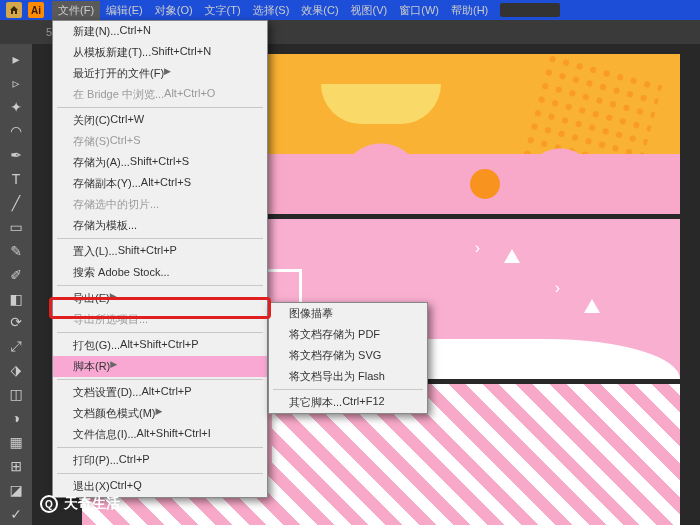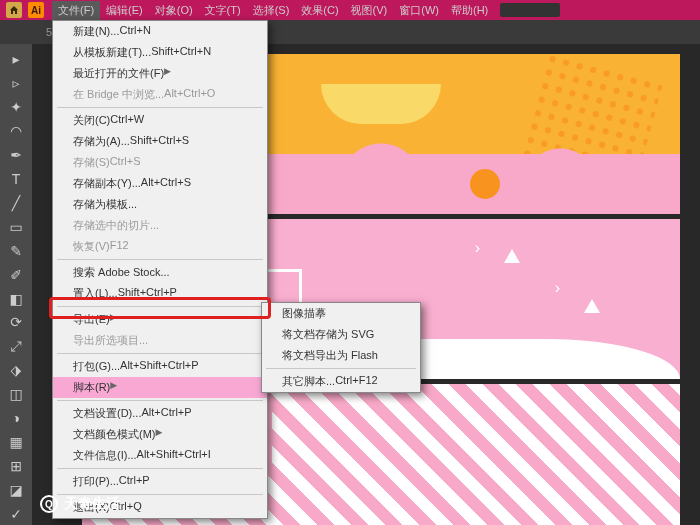--- a/index.html
+++ b/index.html
@@ -1,17 +1,17 @@
 <!DOCTYPE html>
 <html><head>
 <meta charset="utf-8">
 <style>
 *{margin:0;padding:0;box-sizing:border-box;font-family:"Microsoft YaHei",sans-serif}
 body{background:#1a1a1a;width:700px;height:525px;overflow:hidden;position:relative}
-.menubar{background:#be185d;height:20px;display:flex;align-items:center;padding:0 6px;font-size:11px;color:#ccc}
+.menubar{background:#1d4ed8;height:20px;display:flex;align-items:center;padding:0 6px;font-size:11px;color:#ccc}
 .menubar .home{width:16px;height:16px;background:#d4a84a;border-radius:2px;margin-right:6px;display:flex;align-items:center;justify-content:center}
 .menubar .app-icon{width:16px;height:16px;background:#ff8c00;color:#3a1a00;font-weight:bold;font-size:10px;display:flex;align-items:center;justify-content:center;border-radius:2px;margin-right:8px}
 .menubar .menu-item{padding:2px 6px;cursor:pointer}
 .menubar .menu-item.active{background:#5a5a5a}
 .menubar .search-box{width:60px;height:14px;background:#333;border-radius:2px;margin-left:6px}
 .tabbar{background:#3a3a3a;height:24px;display:flex;align-items:center;padding-left:36px;font-size:11px;color:#999}
 .tabbar .tab{padding:4px 10px}
 .workspace{position:absolute;top:44px;left:0;right:0;bottom:0;display:flex}
 .toolbox{width:32px;background:#4a4a4a;display:flex;flex-direction:column;align-items:center;padding-top:4px;gap:2px}
 .tool{width:24px;height:22px;display:flex;align-items:center;justify-content:center;color:#ccc;font-size:14px;cursor:pointer}
@@ -31,21 +31,21 @@
 .art2 .hill{position:absolute;bottom:0;left:0;right:0;height:40px;background:#fff;border-radius:200px 200px 0 0/60px 60px 0 0}
 .art3{position:absolute;top:330px;left:0;right:0;height:160px;background:repeating-linear-gradient(45deg,#fff 0 12px,#f8a8c8 12px 24px)}
 .art3 .square{position:absolute;top:10px;left:120px;width:70px;height:70px;background:#f8a8c8;opacity:0.9}
 .dropdown{position:absolute;top:20px;left:52px;width:216px;background:#f0f0f0;border:1px solid #888;box-shadow:3px 3px 8px rgba(0,0,0,.5);font-size:11px;color:#333;z-index:10}
 .dd-item{display:flex;justify-content:flex-start;padding:3px 16px 3px 20px;cursor:default}
 .dd-item.disabled{color:#999}
 .dd-item.highlight{background:#f9a8d4}
 .dd-item .arrow-r{font-size:9px;color:#666}
 .dd-sep{height:1px;background:#c8c8c8;margin:2px 4px}
 .red-box{position:absolute;border:3px solid #e02020;border-radius:4px;pointer-events:none;z-index:20}
-.submenu{position:absolute;top:302px;left:261px;width:160px;background:#f0f0f0;border:1px solid #888;box-shadow:3px 3px 8px rgba(0,0,0,.5);font-size:11px;color:#333;z-index:10}
+.submenu{position:absolute;top:302px;left:268px;width:160px;background:#f0f0f0;border:1px solid #888;box-shadow:3px 3px 8px rgba(0,0,0,.5);font-size:11px;color:#333;z-index:10}
 .watermark{position:absolute;bottom:12px;left:40px;color:#fff;font-size:14px;font-weight:bold;display:flex;align-items:center;gap:6px;z-index:30}
 .watermark .wm-icon{width:18px;height:18px;border:2px solid #fff;border-radius:50%;display:flex;align-items:center;justify-content:center;font-size:10px}
 </style>
 </head>
 <body>
 
 <div class="menubar">
   <div class="home">
     <svg width="10" height="10" viewBox="0 0 10 10">
         <path d="M5 1L1 5h1v4h2V6h2v3h2V5h1z" fill="#3a2a00"></path>
@@ -130,53 +130,49 @@
     </div>
     <div class="dd-item disabled">
       <span>在 Bridge 中浏览...</span>
       <span>Alt+Ctrl+O</span>
     </div>
     <div class="dd-sep"></div>
     <div class="dd-item">
       <span>关闭(C)</span>
       <span>Ctrl+W</span>
     </div>
+    <div class="dd-item disabled">
+      <span>存储(S)</span>
+      <span>Ctrl+S</span>
+    </div>
     <div class="dd-item">
       <span>存储为(A)...</span>
       <span>Shift+Ctrl+S</span>
     </div>
-    <div class="dd-item disabled">
-      <span>存储(S)</span>
-      <span>Ctrl+S</span>
-    </div>
     <div class="dd-item">
       <span>存储副本(Y)...</span>
       <span>Alt+Ctrl+S</span>
     </div>
+    <div class="dd-item disabled">
+      <span>存储选中的切片...</span>
+      <span></span>
+    </div>
     <div class="dd-item">
       <span>存储为模板...</span>
       <span></span>
     </div>
-    <div class="dd-item disabled">
-      <span>存储选中的切片...</span>
-      <span></span>
-    </div>
-    <div class="dd-item disabled">
-      <span>恢复(V)</span>
-      <span>F12</span>
-    </div>
-    <div class="dd-sep"></div>
-    <div class="dd-item">
-      <span>搜索 Adobe Stock...</span>
-      <span></span>
-    </div>
+    <div class="dd-sep"></div>
     <div class="dd-item">
       <span>置入(L)...</span>
       <span>Shift+Ctrl+P</span>
     </div>
+    <div class="dd-item">
+      <span>搜索 Adobe Stock...</span>
+      <span></span>
+    </div>
     <div class="dd-sep"></div>
     <div class="dd-item">
       <span>导出(E)</span>
       <span class="arrow-r">▶</span>
     </div>
     <div class="dd-item disabled">
       <span>导出所选项目...</span>
       <span></span>
     </div>
     <div class="dd-sep"></div>
@@ -209,20 +205,24 @@
     <div class="dd-sep"></div>
     <div class="dd-item">
       <span>退出(X)</span>
       <span>Ctrl+Q</span>
     </div>
   </div>
 <div class="red-box" style="top:297px;left:49px;width:222px;height:22px"></div>
 <div class="submenu" id="script-submenu">
     <div class="dd-item">
       <span>图像描摹</span>
+      <span></span>
+    </div>
+    <div class="dd-item">
+      <span>将文档存储为 PDF</span>
       <span></span>
     </div>
     <div class="dd-item">
       <span>将文档存储为 SVG</span>
       <span></span>
     </div>
     <div class="dd-item">
       <span>将文档导出为 Flash</span>
       <span></span>
     </div>

